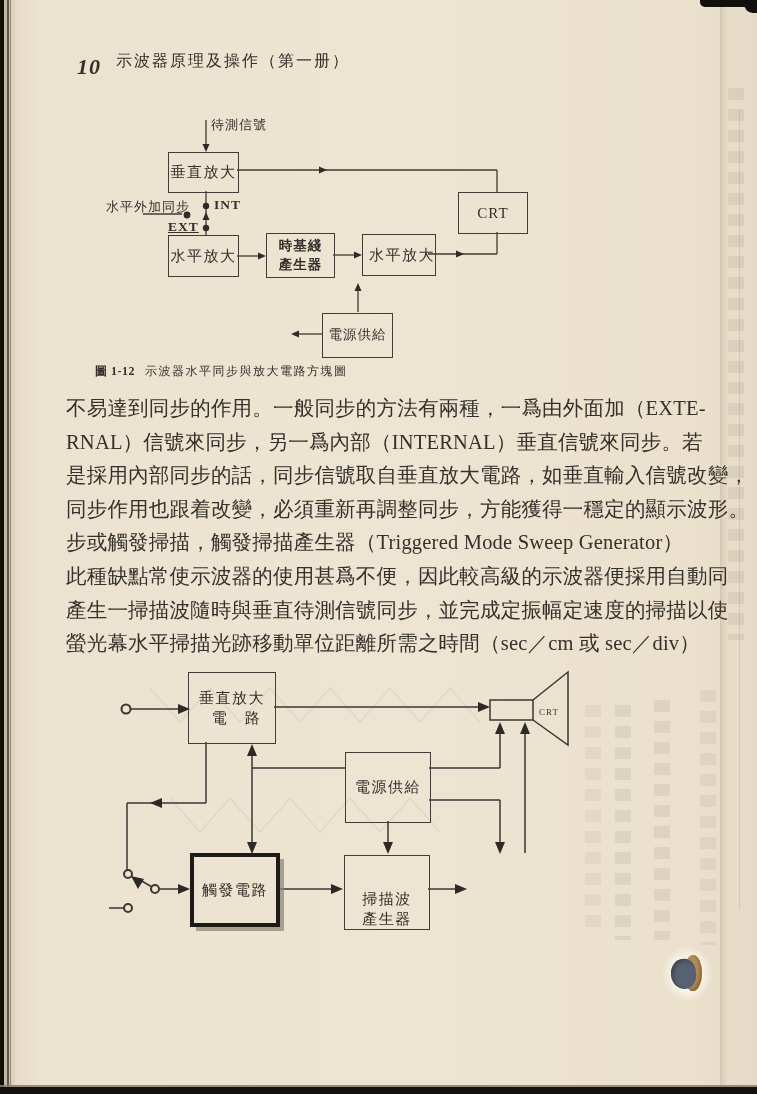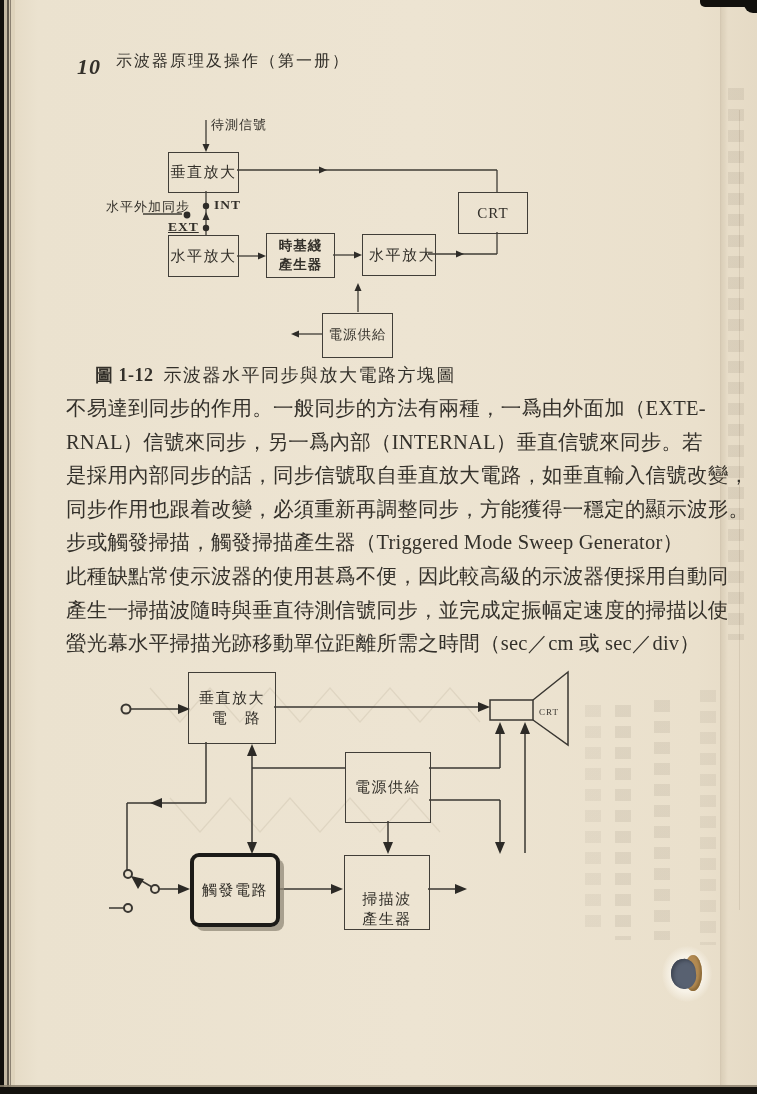--- a/index.html
+++ b/index.html
@@ -37,21 +37,21 @@
   .dbox{position:absolute;border:1.4px solid #413e38;display:flex;flex-direction:column;
     align-items:center;justify-content:center;text-align:center;z-index:3;background:transparent;}
   .dbox .ln{font-size:15px;letter-spacing:1.5px;line-height:1.35;white-space:nowrap;}
   .dbox .sm{font-size:13.5px;letter-spacing:1px;line-height:1.4;}
   .dbox.thick{border:4.5px solid #1c1b18;box-shadow:5px 5px 0 -1px rgba(146,138,120,.75);}
   .wideline{letter-spacing:9px;text-indent:9px;}
   
   .flabel{position:absolute;font-size:13px;letter-spacing:1px;z-index:3;white-space:nowrap;}
   .latin{font-size:13.5px;font-weight:600;letter-spacing:1px;}
   
-  .caption{position:absolute;font-size:18px;letter-spacing:1.5px;z-index:3;white-space:nowrap;text-align:center;}
+  .caption{position:absolute;font-size:12px;letter-spacing:1.5px;z-index:3;white-space:nowrap;text-align:center;}
   .caption b{font-family:"Liberation Serif","DejaVu Serif",serif;letter-spacing:.5px;margin-right:10px;}
   
   .body-text{left:66px;top:392px;width:652px;z-index:3;}
   .body-text .tl{font-size:20.5px;line-height:33.6px;letter-spacing:.2px;white-space:nowrap;color:#34312b;}
   svg{position:absolute;left:0;top:0;z-index:2;pointer-events:none;}
 </style>
 </head>
 <body>
 
 <div class="page">
@@ -182,21 +182,21 @@
     <div class="tl">螢光幕水平掃描光跡移動單位距離所需之時間（sec／cm 或 sec／div）</div>
   </div>
 
   <div class="dbox" style="left:188px;top:672px;width:86px;height:70px;">
     <div class="ln">垂直放大</div>
     <div class="ln wideline">電　路</div>
   </div>
   <div class="dbox" style="left:345px;top:752px;width:84px;height:69px;">
     <div class="ln">電源供給</div>
   </div>
-  <div class="dbox thick" style="left:190px;top:853px;width:82px;height:66px;border-radius:9px;">
+  <div class="dbox thick" style="left:190px;top:853px;width:82px;height:66px;">
     <div class="ln">觸發電路</div>
   </div>
   <div class="dbox" style="left:344px;top:855px;width:84px;height:73px;justify-content:flex-end;">
     <div class="ln">掃描波</div>
     <div class="ln">產生器</div>
   </div>
 
   <div class="abs right-strip"></div>
   <div class="abs crease"></div>
   <div class="abs edge-left"></div>

